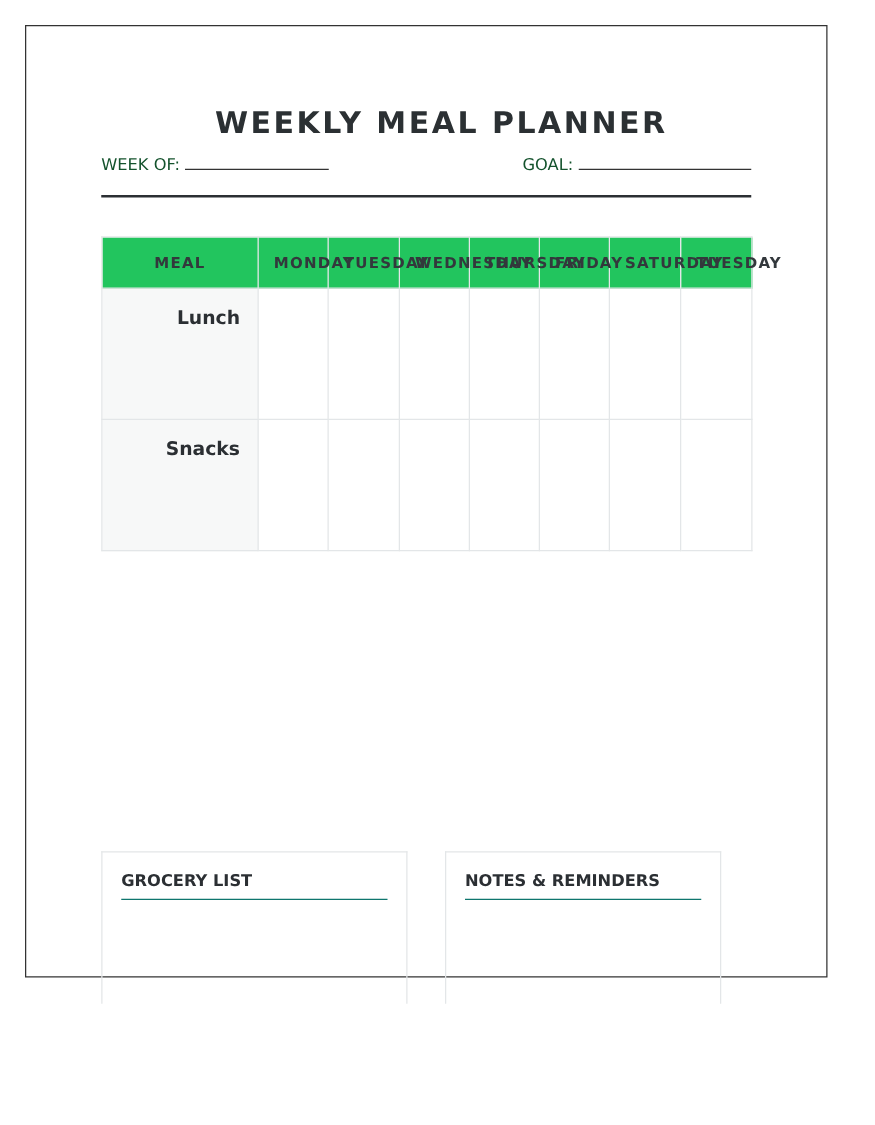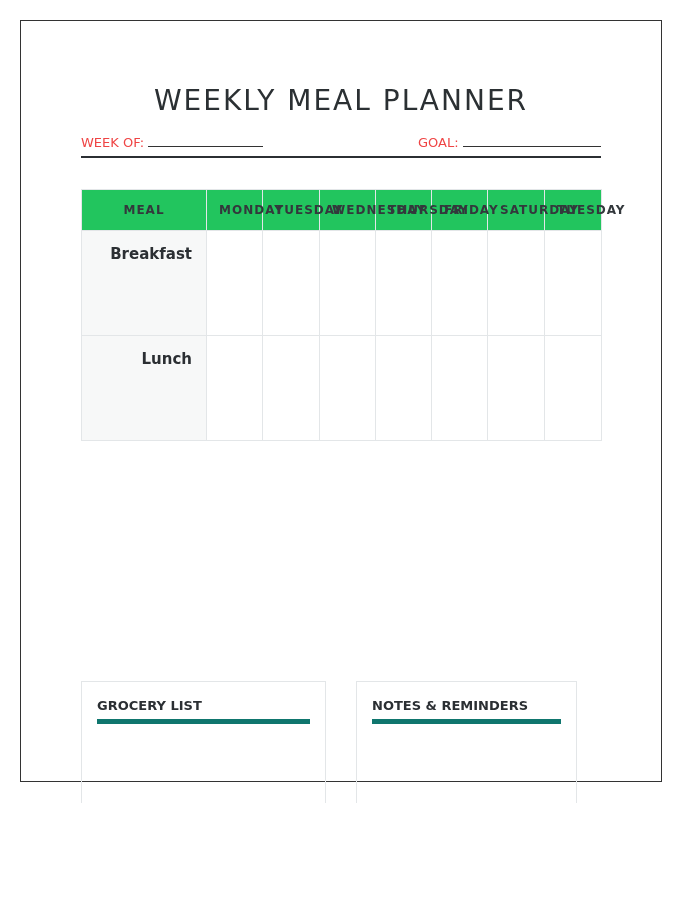--- a/index.html
+++ b/index.html
@@ -6,25 +6,25 @@
   body {
     width: 700px; height: 900px; position: relative; overflow: hidden;
     font-family: "DejaVu Sans", "Liberation Sans", sans-serif; color: #2b2f33;
   }
   .frame {
     position: absolute; left: 20px; top: 20px; width: 640px; height: 760px;
     border: 1px solid #333;
     box-sizing: content-box;
   }
   .title {
-    position: absolute; left: 0; top: 84px; width: 682px; text-align: center;
-    font-size: 28px; font-weight: normal; letter-spacing: 2px; color: #2b3033;
+    position: absolute; left: 12px; top: 84px; width: 682px; text-align: center;
+    font-size: 24px; font-weight: bold; letter-spacing: 2px; color: #2b3033;
   }
   .meta {
-    position: absolute; top: 134px; font-size: 13px; color: #ef4444;
+    position: absolute; top: 123px; font-size: 13px; color: #14532d;
     white-space: nowrap;
   }
   .meta .blank { display: inline-block; border-bottom: 1px solid #333; height: 12px; vertical-align: baseline; margin-left: 4px; }
   .meta-week { left: 81px; }
   .meta-week .blank { width: 115px; }
   .meta-goal { left: 418px; }
   .meta-goal .blank { width: 138px; }
   .rule {
     position: absolute; left: 81px; top: 156px; width: 520px; height: 2px; background: #2b2f33;
   }
@@ -47,21 +47,21 @@
     font-size: 15px; font-weight: bold; color: #2b2f33;
   }
   .box {
     position: absolute; top: 681px; height: 122px; border: 1px solid #e3e6e8; border-bottom: none;
     box-sizing: border-box;
   }
   .box-grocery { left: 81px; width: 245px; }
   .box-notes { left: 356px; width: 221px; }
   .box h3 {
     margin: 16px 15px 0 15px; padding-bottom: 6px; font-size: 13px; font-weight: bold;
-    color: #2b2f33; border-bottom: 5px solid #0f766e;
+    color: #2b2f33; border-bottom: 1px solid #0f766e;
   }
 </style>
 </head>
 <body>
 
 <div class="frame"></div>
 
 <div class="title">WEEKLY MEAL PLANNER</div>
 
 <div class="meta meta-week">
@@ -91,31 +91,31 @@
       <th>TUESDAY</th>
       <th>WEDNESDAY</th>
       <th>THURSDAY</th>
       <th>FRIDAY</th>
       <th>SATURDAY</th>
       <th>TUESDAY</th>
     </tr>
   </thead>
   <tbody>
     <tr>
-      <td class="meal">Breakfast</td>
+      <td class="meal">Lunch</td>
       <td></td>
       <td></td>
       <td></td>
       <td></td>
       <td></td>
       <td></td>
       <td></td>
     </tr>
     <tr>
-      <td class="meal">Lunch</td>
+      <td class="meal">Snacks</td>
       <td></td>
       <td></td>
       <td></td>
       <td></td>
       <td></td>
       <td></td>
       <td></td>
     </tr>
   </tbody>
 </table>

